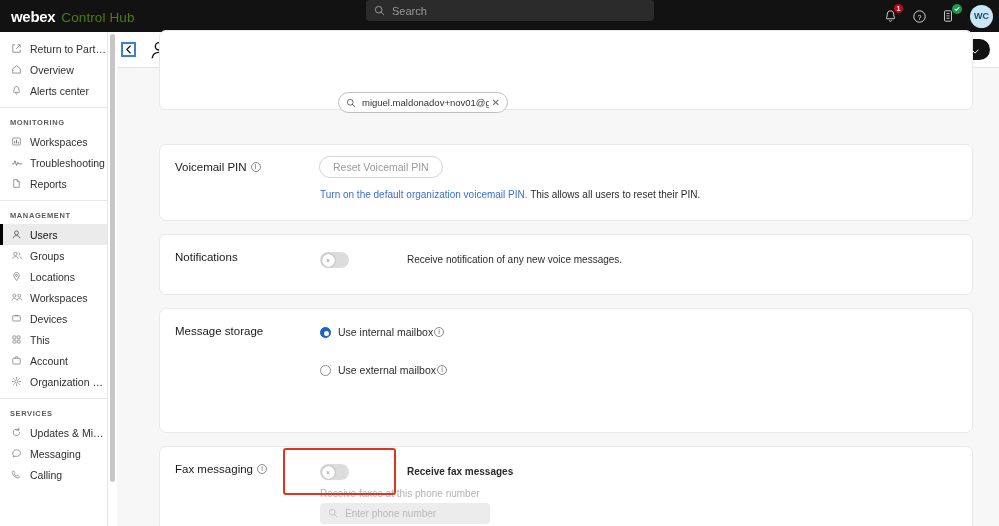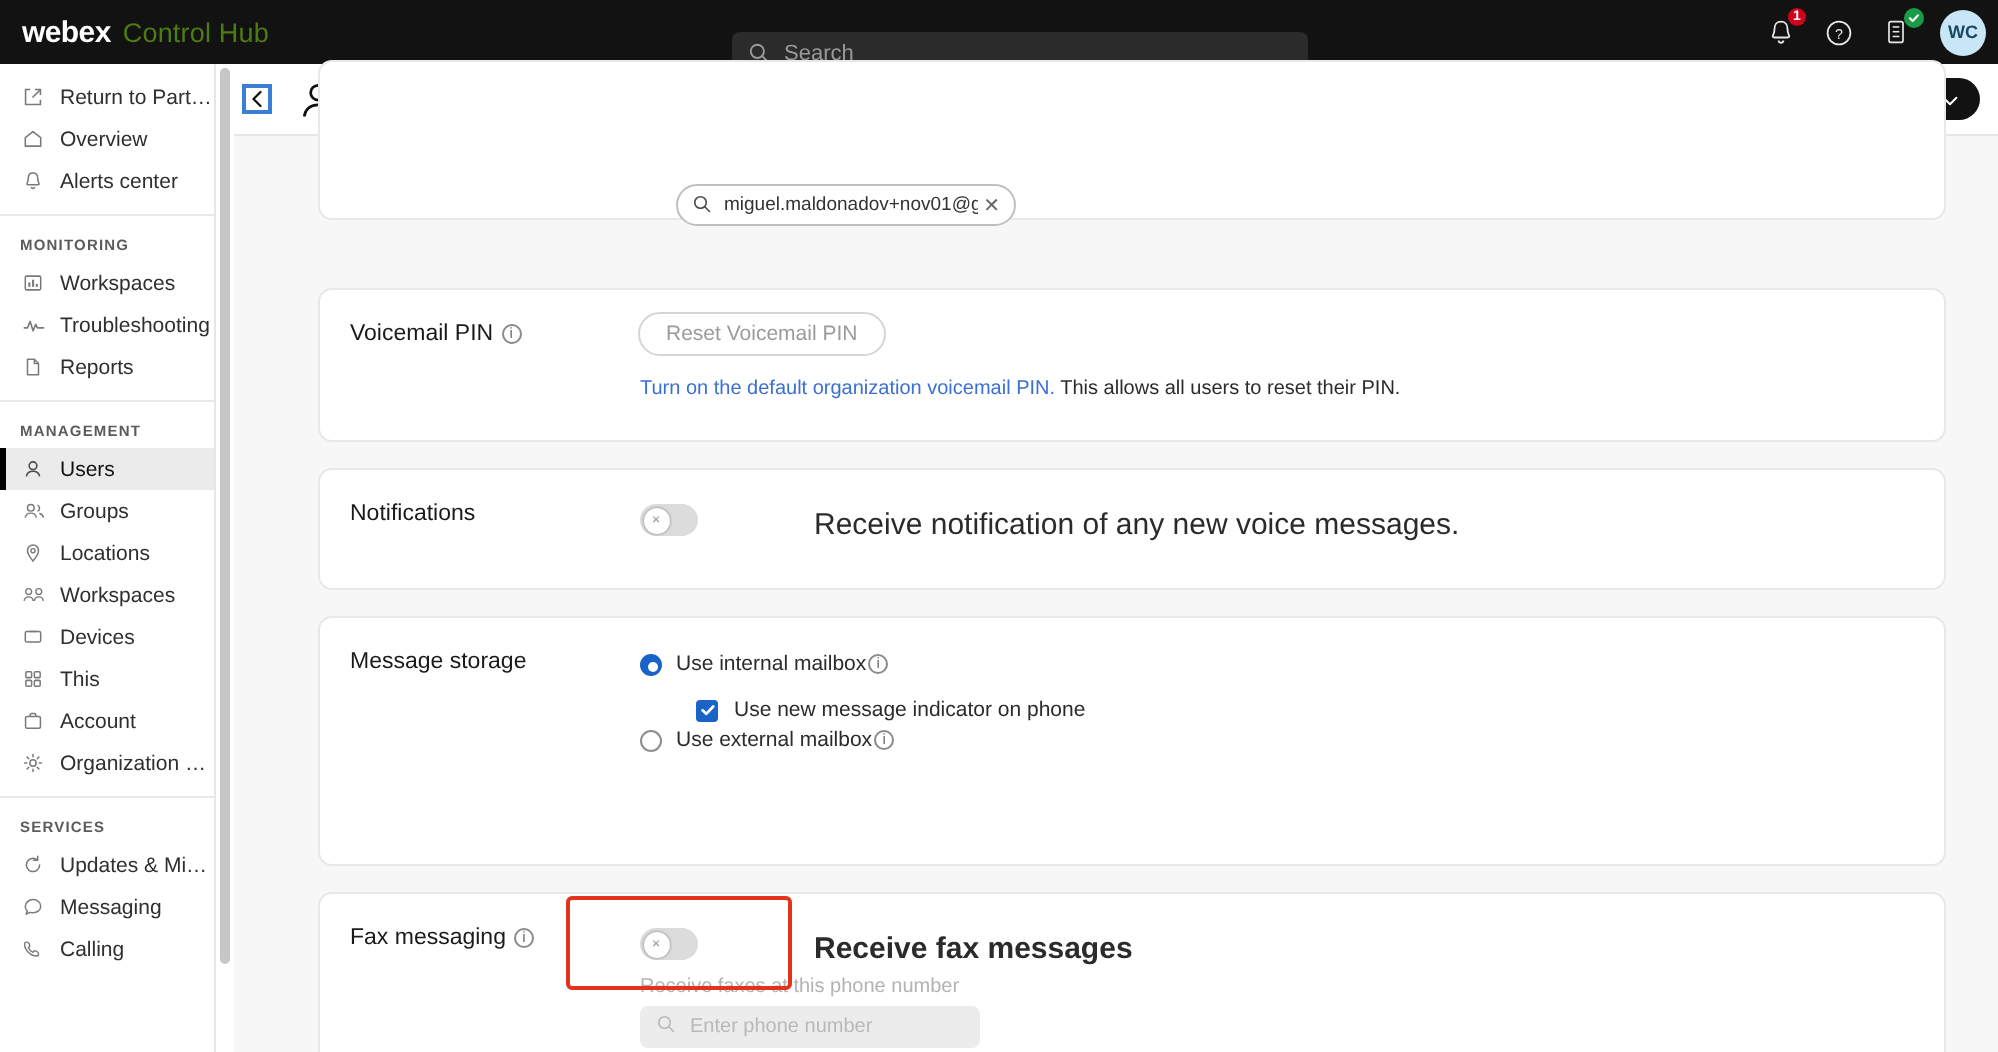--- a/index.html
+++ b/index.html
@@ -21,21 +21,21 @@
   .brand { display: flex; align-items: baseline; padding-left: 11px; }
   .brand-webex {
     color: #ffffff; font-size: 15px; font-weight: bold;
     letter-spacing: -0.3px;
   }
   .brand-hub {
     color: #4d7c0f; font-size: 13.5px; font-weight: 400;
     margin-left: 6px; letter-spacing: 0.1px;
   }
   .top-search {
-    position: absolute; left: 366px; top: 16px;
+    position: absolute; left: 366px; top: 0;
     width: 288px; height: 21px;
     background: #2b2b2b; border-radius: 4px;
     display: flex; align-items: center;
     padding-left: 8px; border: none;
   }
   .top-search .mag { margin-right: 7px; flex: 0 0 auto; display:flex; }
   .top-search-text { color: #9a9a9a; font-size: 11px; }
 
   .top-right {
     position: absolute; right: 0; top: 0; height: 32px;
@@ -219,21 +219,21 @@
   }
   .toggle .knob {
     position: absolute; left: 1.5px; top: 1.5px;
     width: 13px; height: 13px; border-radius: 50%;
     background: #ffffff;
     box-shadow: 0 0 1.5px rgba(0,0,0,.45);
     display: flex; align-items: center; justify-content: center;
     font-size: 7px; color: #8f8f8f;
   }
   .toggle-cap {
-    position: absolute; font-size: 15px; color: #2b2b2b; padding-left: 47px;
+    position: absolute; font-size: 10px; color: #2b2b2b; padding-left: 47px;
   }
 
   
   #card-storage { top: 240px; height: 125px; }
   .radio-row { position: absolute; display: flex; align-items: center; gap: 7px; }
   .radio {
     width: 11px; height: 11px; border-radius: 50%;
     border: 1px solid #8e8e8e; background: #fff;
     display: inline-block; position: relative; flex: 0 0 11px; cursor: pointer;
   }
@@ -576,28 +576,20 @@
       </div>
 
       <div class="radio-row" style="left:160px; top:17px;">
         <span class="radio checked"></span>
         <span class="radio-lbl">
           <span>Use internal mailbox</span>
           <i class="info-i">i</i>
         </span>
       </div>
 
-      <div class="check-row" style="left:188px; top:40px;">
-        <span class="checkbox">
-          <svg width="8" height="8" viewBox="0 0 10 10">
-              <path d="M1.6 5.2 3.9 7.4 8.3 2.8" fill="none" stroke="#fff" stroke-width="1.7" stroke-linecap="round" stroke-linejoin="round"></path>
-            </svg>
-        </span>
-        <span class="radio-lbl">Use new message indicator on phone</span>
-      </div>
 
       <div class="radio-row" style="left:160px; top:55px;">
         <span class="radio"></span>
         <span class="radio-lbl">
           <span>Use external mailbox</span>
           <i class="info-i">i</i>
         </span>
       </div>
     </div>
 

